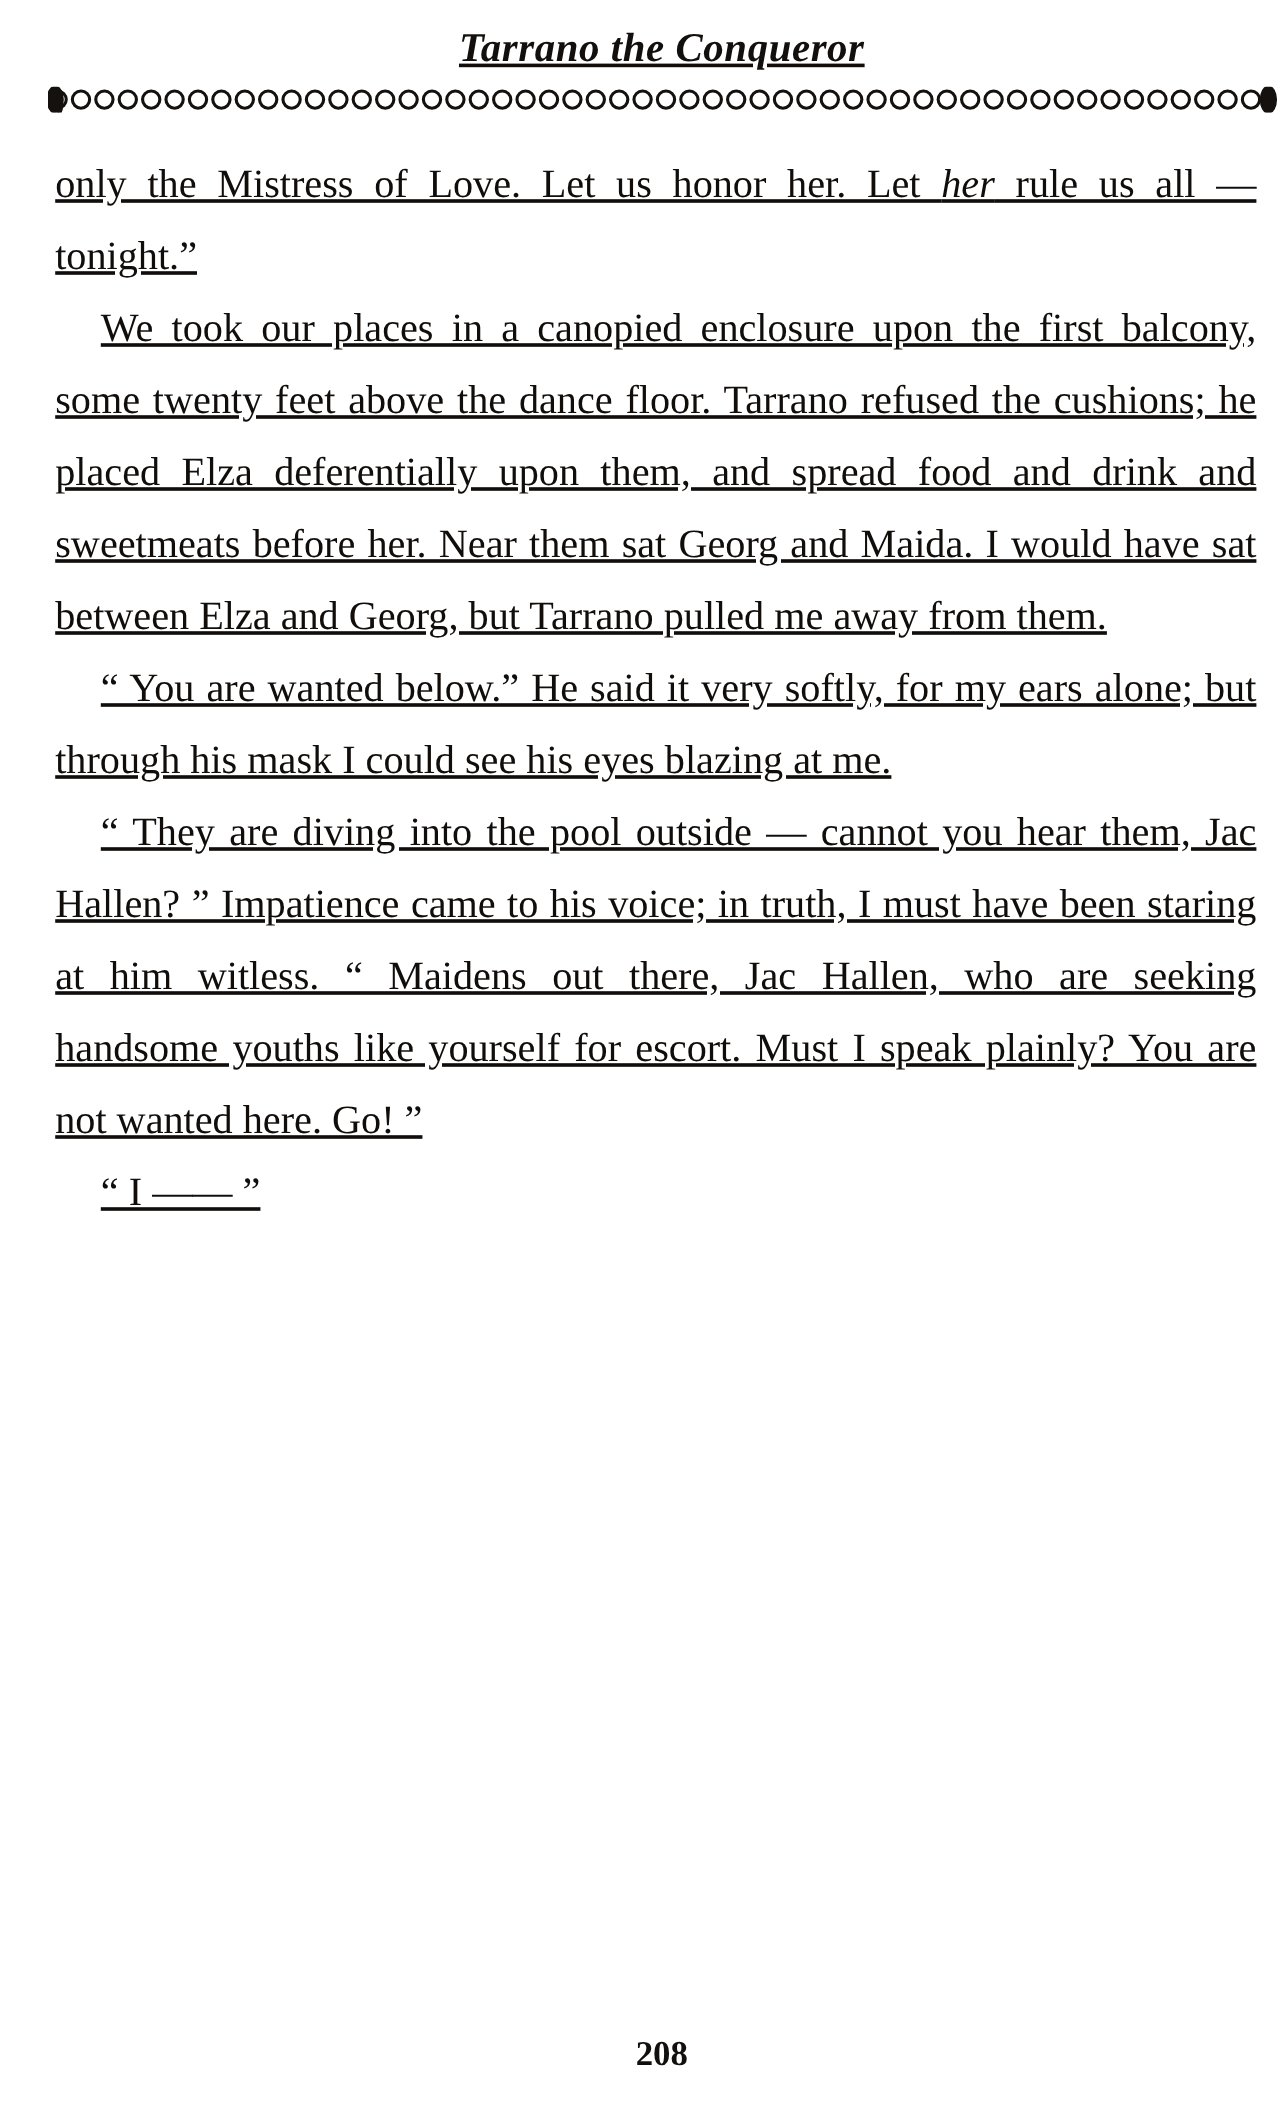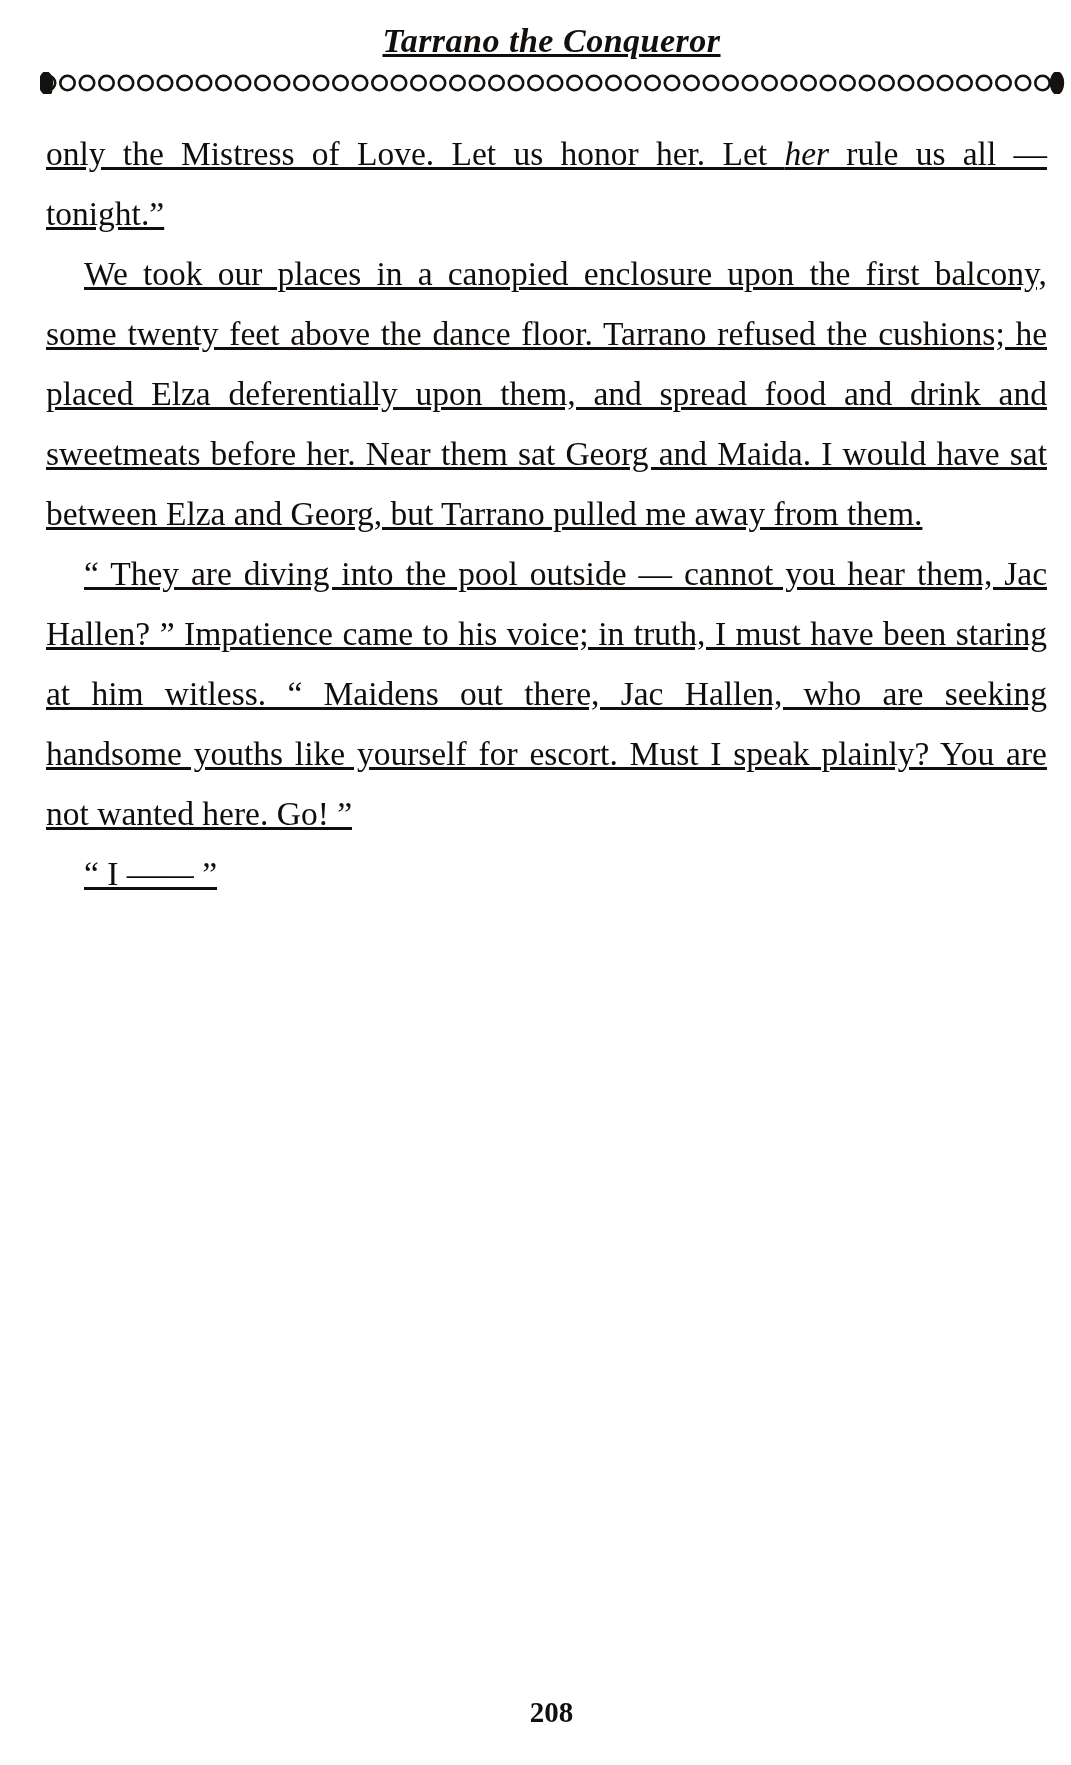--- a/index.html
+++ b/index.html
@@ -144,18 +144,19 @@
           <circle cx="1002.5" cy="11" r="7.2" fill="none" stroke="#14110e" stroke-width="2.6"></circle>
           <ellipse cx="6" cy="11" rx="6" ry="10.5" fill="#14110e"></ellipse>
           <ellipse cx="1017" cy="11" rx="6" ry="10.5" fill="#14110e"></ellipse>
         </g>
     </svg>
   </div>
 
   <div class="body-text">
       <p class=""><span>only the Mistress of Love.   Let us honor her.   Let </span><em>her</em><span> rule us all — tonight.”</span></p>
       <p class="indent "><span>We took our places in a canopied enclosure upon the first balcony, some twenty feet above the dance floor. Tarrano refused the cushions; he placed Elza deferentially upon them, and spread food and drink and sweetmeats before her.   Near them sat Georg and Maida.   I would have sat between Elza and Georg, but Tarrano pulled me away from them.</span></p>
+      <p class="indent "><span>“ You are wanted below.”   He said it very softly, for my ears alone; but through his mask I could see his eyes blazing at me.</span></p>
       <p class="indent "><span>“ They are diving into the pool outside — cannot you hear them, Jac Hallen? ”   Impatience came to his voice; in truth, I must have been staring at him witless. “ Maidens out there, Jac Hallen, who are seeking handsome youths like yourself for escort.   Must I speak plainly?   You are not wanted here.   Go! ”</span></p>
       <p class="indent short"><span>“ I —— ”</span></p>
     </div>
 
   <div class="folio">208</div>
 </div>
 
 </body></html>

